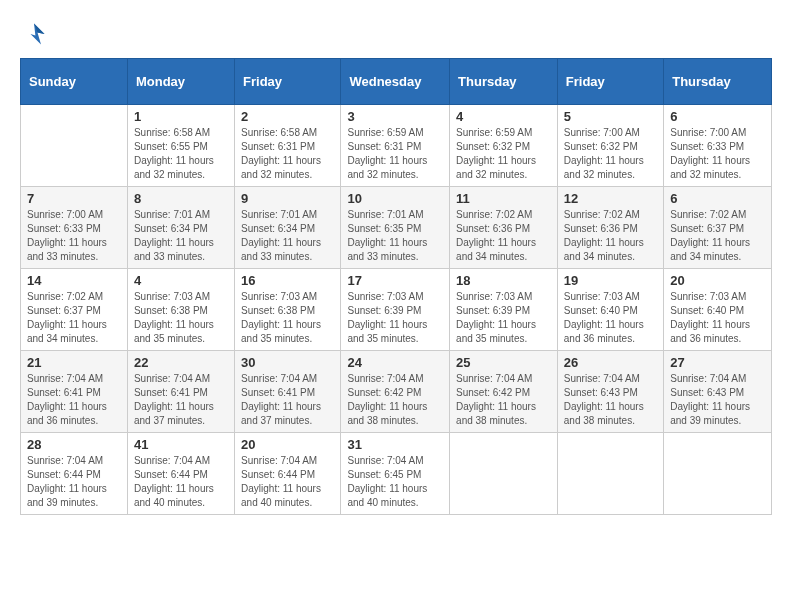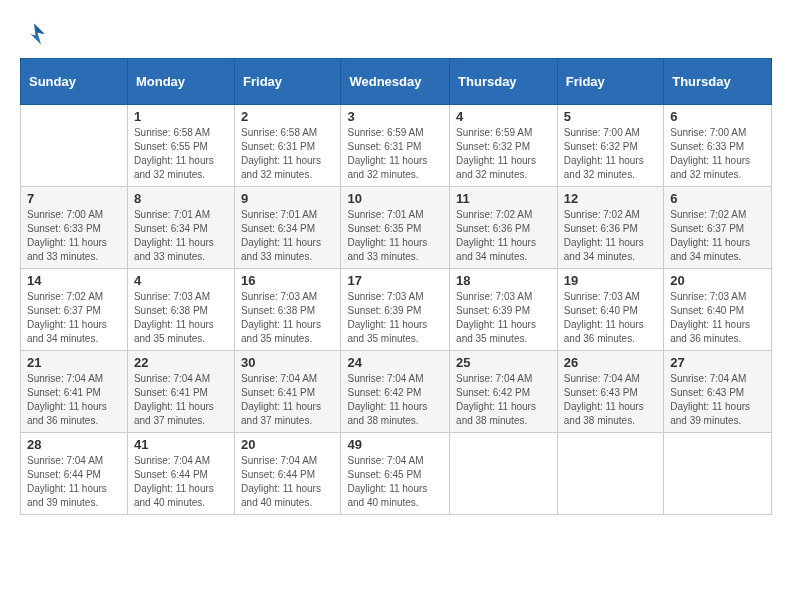--- a/index.html
+++ b/index.html
@@ -364,21 +364,21 @@
         </td>
         <td>
           <span class="day-num">20</span>
           <div class="day-info">
             <div>Sunrise: 7:04 AM</div>
             <div>Sunset: 6:44 PM</div>
             <div>Daylight: 11 hours and 40 minutes.</div>
           </div>
         </td>
         <td>
-          <span class="day-num">49</span>
+          <span class="day-num">31</span>
           <div class="day-info">
             <div>Sunrise: 7:04 AM</div>
             <div>Sunset: 6:45 PM</div>
             <div>Daylight: 11 hours and 40 minutes.</div>
           </div>
         </td>
         <td class="empty-cell"></td>
         <td class="empty-cell"></td>
         <td class="empty-cell"></td>
       </tr>

